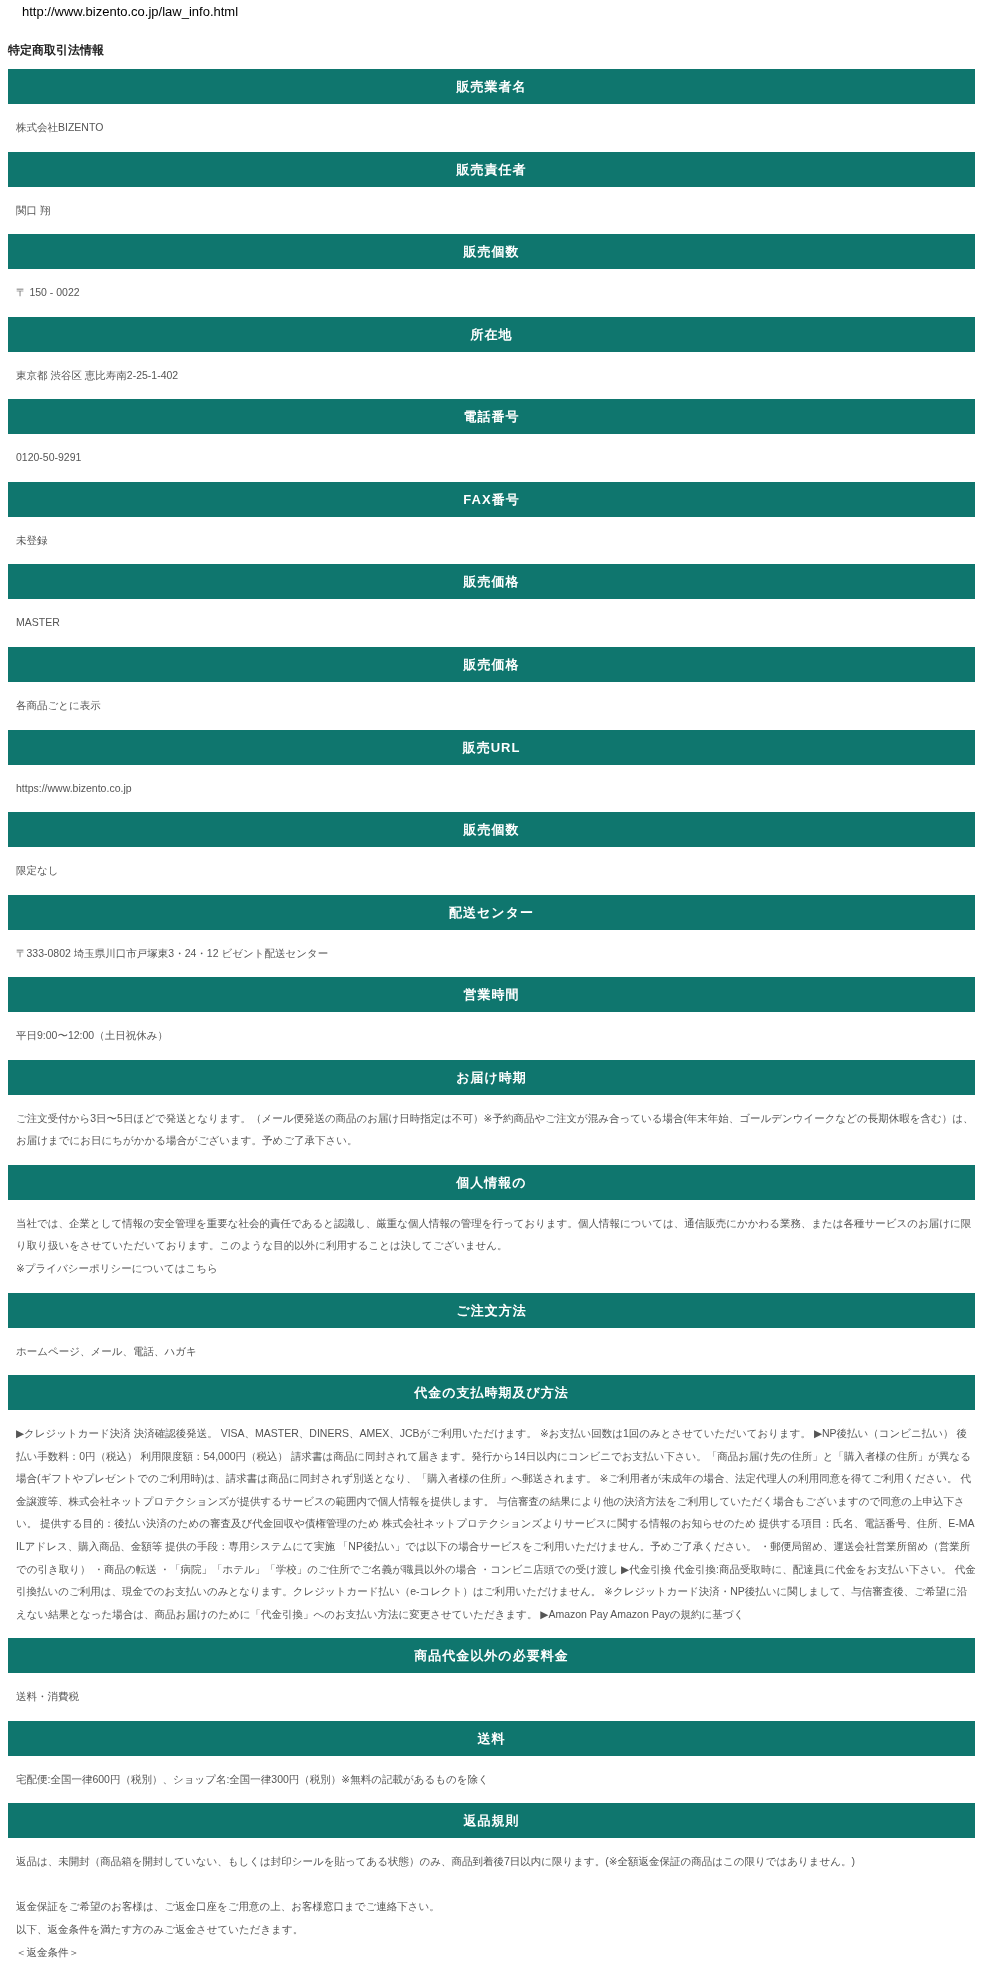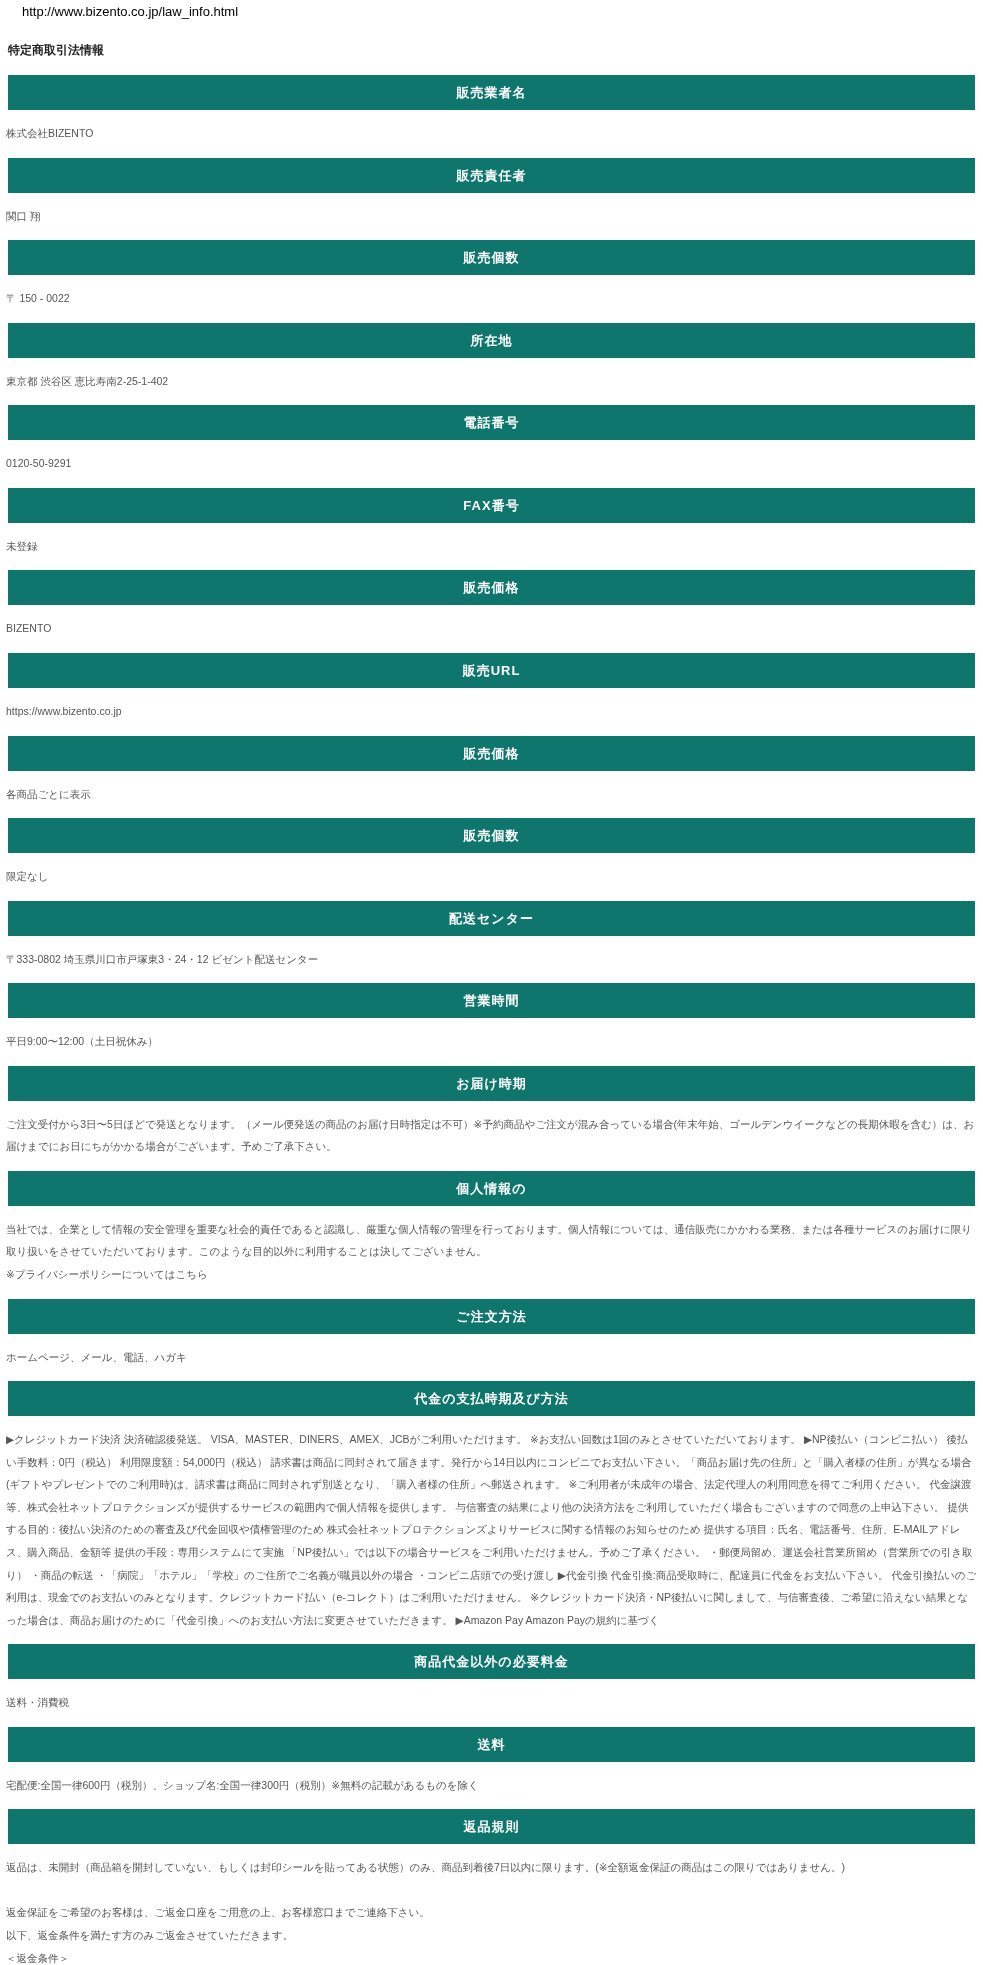--- a/index.html
+++ b/index.html
@@ -19,38 +19,38 @@
   .url-line {
     font-size: 13px;
     color: #000000;
     padding: 4px 6px 0 22px;
     line-height: 16px;
   }
   .page-title {
     font-size: 12px;
     font-weight: bold;
     color: #222222;
-    margin: 22px 8px 16px 8px;
+    margin: 22px 8px 10px 8px;
   }
   .sections { flex: 1 0 auto; }
   .section { }
   .section-header {
     background: #0f766e;
     color: #ffffff;
     text-align: center;
     font-size: 13px;
     font-weight: bold;
     letter-spacing: 1px;
     margin: 0 8px;
     padding: 9px 0 8px 0;
   }
   .section-body {
     font-size: 10.5px;
     color: #555555;
-    padding: 12px 6px 13px 6px;
+    padding: 12px 6px 13px 16px;
     line-height: 2.15;
     white-space: pre-wrap;
     word-break: break-all;
   }
 </style>
 </head>
 <body>
 
 <div class="page">
 
@@ -84,31 +84,31 @@
       <div class="section-body">0120-50-9291</div>
     </div>
 
     <div class="section">
       <div class="section-header">FAX番号</div>
       <div class="section-body">未登録</div>
     </div>
 
     <div class="section">
       <div class="section-header">販売価格</div>
-      <div class="section-body">BIZENTO</div>
+      <div class="section-body">MASTER</div>
+    </div>
+
+    <div class="section">
+      <div class="section-header">販売価格</div>
+      <div class="section-body">各商品ごとに表示</div>
     </div>
 
     <div class="section">
       <div class="section-header">販売URL</div>
       <div class="section-body">https://www.bizento.co.jp</div>
-    </div>
-
-    <div class="section">
-      <div class="section-header">販売価格</div>
-      <div class="section-body">各商品ごとに表示</div>
     </div>
 
     <div class="section">
       <div class="section-header">販売個数</div>
       <div class="section-body">限定なし</div>
     </div>
 
     <div class="section">
       <div class="section-header">配送センター</div>
       <div class="section-body">〒333-0802 埼玉県川口市戸塚東3・24・12 ビゼント配送センター</div>

